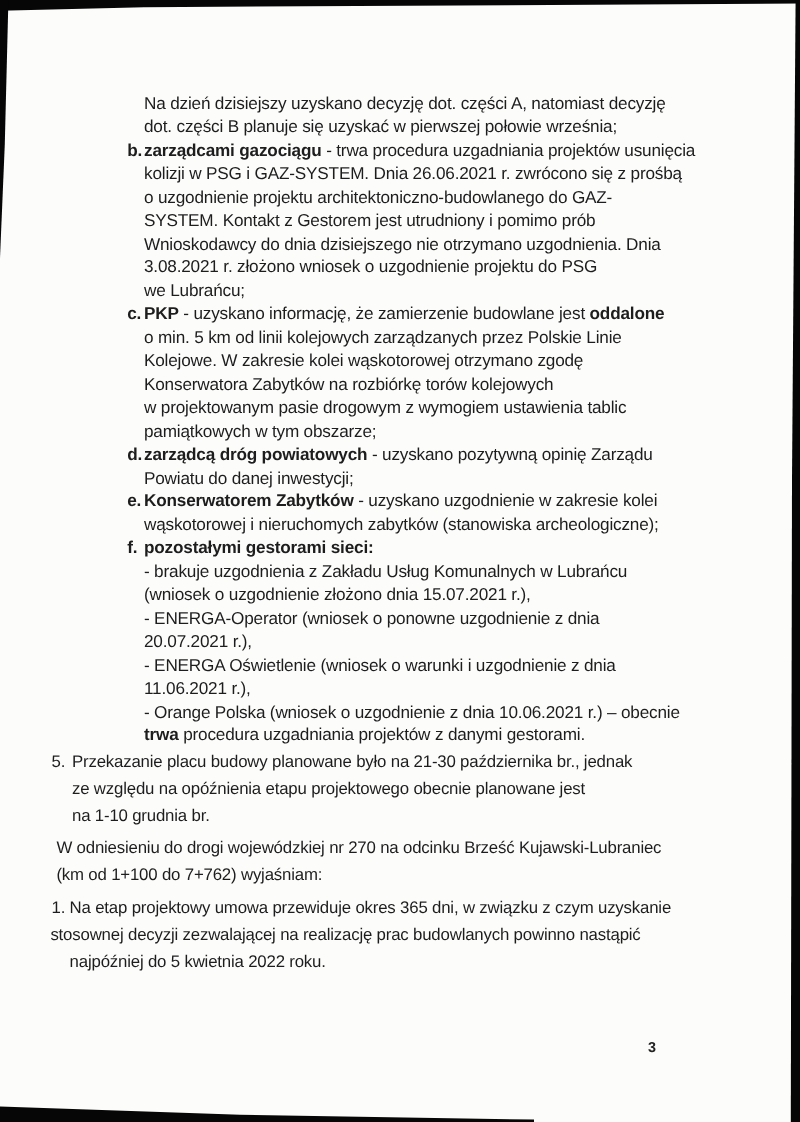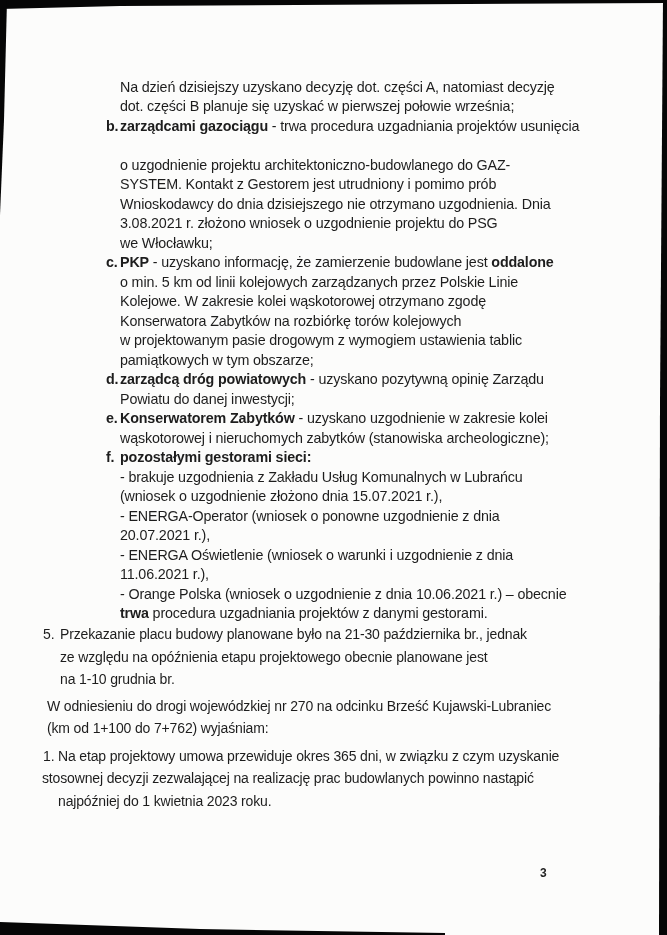--- a/index.html
+++ b/index.html
@@ -32,25 +32,26 @@
 </style>
 </head>
 <body>
 
 <div class="scan-page">
 
   <div class="ln" style="top:78px;left:120px"><span>Na dzień dzisiejszy uzyskano decyzję dot. części A, natomiast decyzję</span></div>
   <div class="ln" style="top:97px;left:120px"><span>dot. części B planuje się uzyskać w pierwszej połowie września;</span></div>
 
   <div class="ln" style="top:117px;left:106px"><span class="lbl" style="width:14px">b.</span><span class="b">zarządcami gazociągu</span><span> - trwa procedura uzgadniania projektów usunięcia</span></div>
+  <div class="ln" style="top:136px;left:120px"><span>kolizji w PSG i GAZ-SYSTEM. Dnia 26.06.2021 r. zwrócono się z prośbą</span></div>
   <div class="ln" style="top:156px;left:120px"><span>o uzgodnienie projektu architektoniczno-budowlanego do GAZ-</span></div>
   <div class="ln" style="top:175px;left:120px"><span>SYSTEM. Kontakt z Gestorem jest utrudniony i pomimo prób</span></div>
   <div class="ln" style="top:195px;left:120px"><span>Wnioskodawcy do dnia dzisiejszego nie otrzymano uzgodnienia. Dnia</span></div>
   <div class="ln" style="top:214px;left:120px"><span>3.08.2021 r. złożono wniosek o uzgodnienie projektu do PSG</span></div>
-  <div class="ln" style="top:234px;left:120px"><span>we Włocławku;</span></div>
+  <div class="ln" style="top:234px;left:120px"><span>we Lubrańcu;</span></div>
 
   <div class="ln" style="top:253px;left:106px"><span class="lbl" style="width:14px">c.</span><span class="b">PKP</span><span> - uzyskano informację, że zamierzenie budowlane jest </span><span class="b">oddalone</span></div>
   <div class="ln" style="top:273px;left:120px"><span>o min. 5 km od linii kolejowych zarządzanych przez Polskie Linie</span></div>
   <div class="ln" style="top:292px;left:120px"><span>Kolejowe. W zakresie kolei wąskotorowej otrzymano zgodę</span></div>
   <div class="ln" style="top:312px;left:120px"><span>Konserwatora Zabytków na rozbiórkę torów kolejowych</span></div>
   <div class="ln" style="top:331px;left:120px"><span>w projektowanym pasie drogowym z wymogiem ustawienia tablic</span></div>
   <div class="ln" style="top:351px;left:120px"><span>pamiątkowych w tym obszarze;</span></div>
 
   <div class="ln" style="top:370px;left:106px"><span class="lbl" style="width:14px">d.</span><span class="b">zarządcą dróg powiatowych</span><span> - uzyskano pozytywną opinię Zarządu</span></div>
   <div class="ln" style="top:409px;left:106px"><span class="lbl" style="width:14px">e.</span><span class="b">Konserwatorem Zabytków</span><span> - uzyskano uzgodnienie w zakresie kolei</span></div>
@@ -70,21 +71,21 @@
 
   <div class="ln main" style="top:625px;left:43px"><span class="lbl nrm" style="width:17px">5.</span><span>Przekazanie placu budowy planowane było na 21-30 października br., jednak</span></div>
   <div class="ln main" style="top:648px;left:60px"><span>ze względu na opóźnienia etapu projektowego obecnie planowane jest</span></div>
   <div class="ln main" style="top:670px;left:60px"><span>na 1-10 grudnia br.</span></div>
 
   <div class="ln main" style="top:697px;left:47px"><span>W odniesieniu do drogi wojewódzkiej nr 270 na odcinku Brześć Kujawski-Lubraniec</span></div>
   <div class="ln main" style="top:719px;left:47px"><span>(km od 1+100 do 7+762) wyjaśniam:</span></div>
 
   <div class="ln main" style="top:747px;left:43px"><span class="lbl nrm" style="width:15px">1.</span><span>Na etap projektowy umowa przewiduje okres 365 dni, w związku z czym uzyskanie</span></div>
   <div class="ln main" style="top:769px;left:42px"><span>stosownej decyzji zezwalającej na realizację prac budowlanych powinno nastąpić</span></div>
-  <div class="ln main" style="top:792px;left:58px"><span>najpóźniej do 1 kwietnia 2023 roku.</span></div>
+  <div class="ln main" style="top:792px;left:58px"><span>najpóźniej do 5 kwietnia 2022 roku.</span></div>
 
   <div class="page-num">3</div>
 
   <svg class="edges" width="667" height="935" viewBox="0 0 667 935" aria-hidden="true">
     <polygon points="0,0 667,0 667,3 120,6 0,9" fill="#060606"></polygon>
     <polygon points="0,0 7,0 4,120 0,215" fill="#060606"></polygon>
     <polygon points="663,0 667,0 667,935 659,935 660,400" fill="#060606"></polygon>
     <polygon points="0,922 200,929 445,933 445,935 0,935" fill="#060606"></polygon>
   </svg>
 

